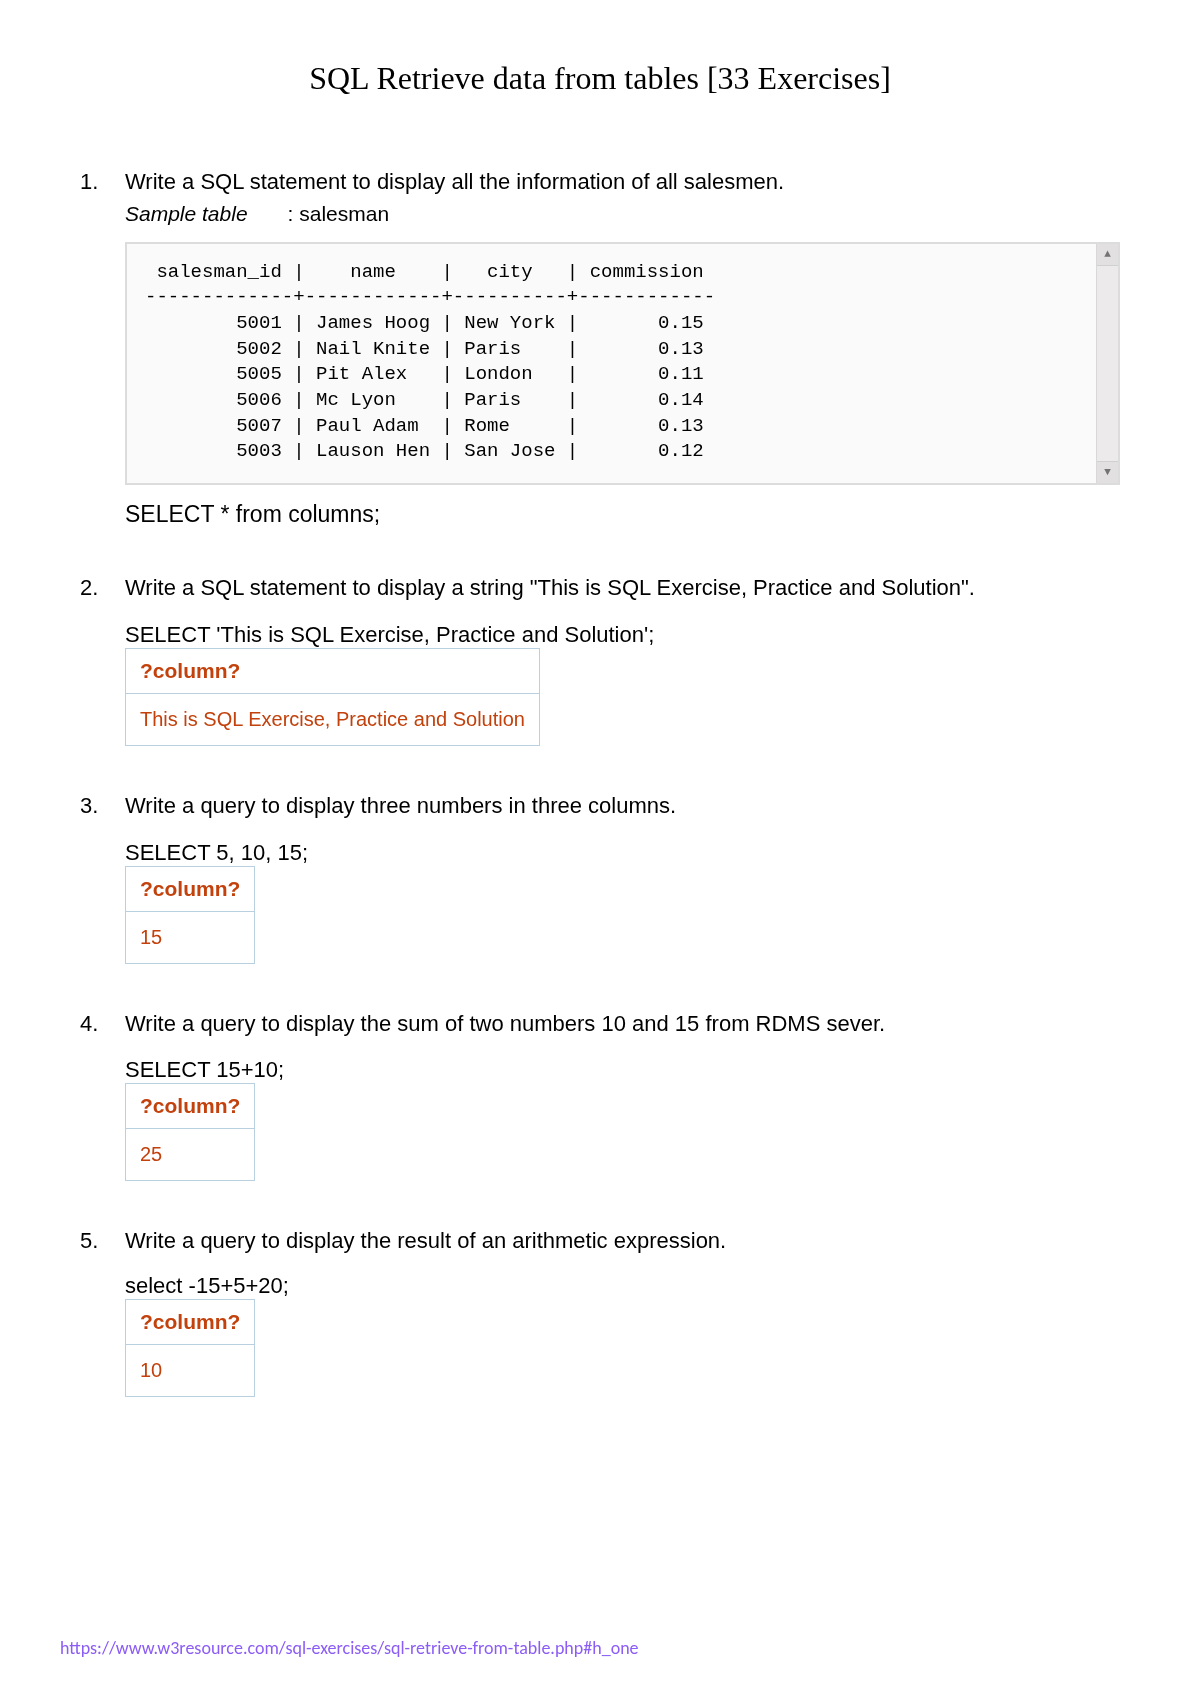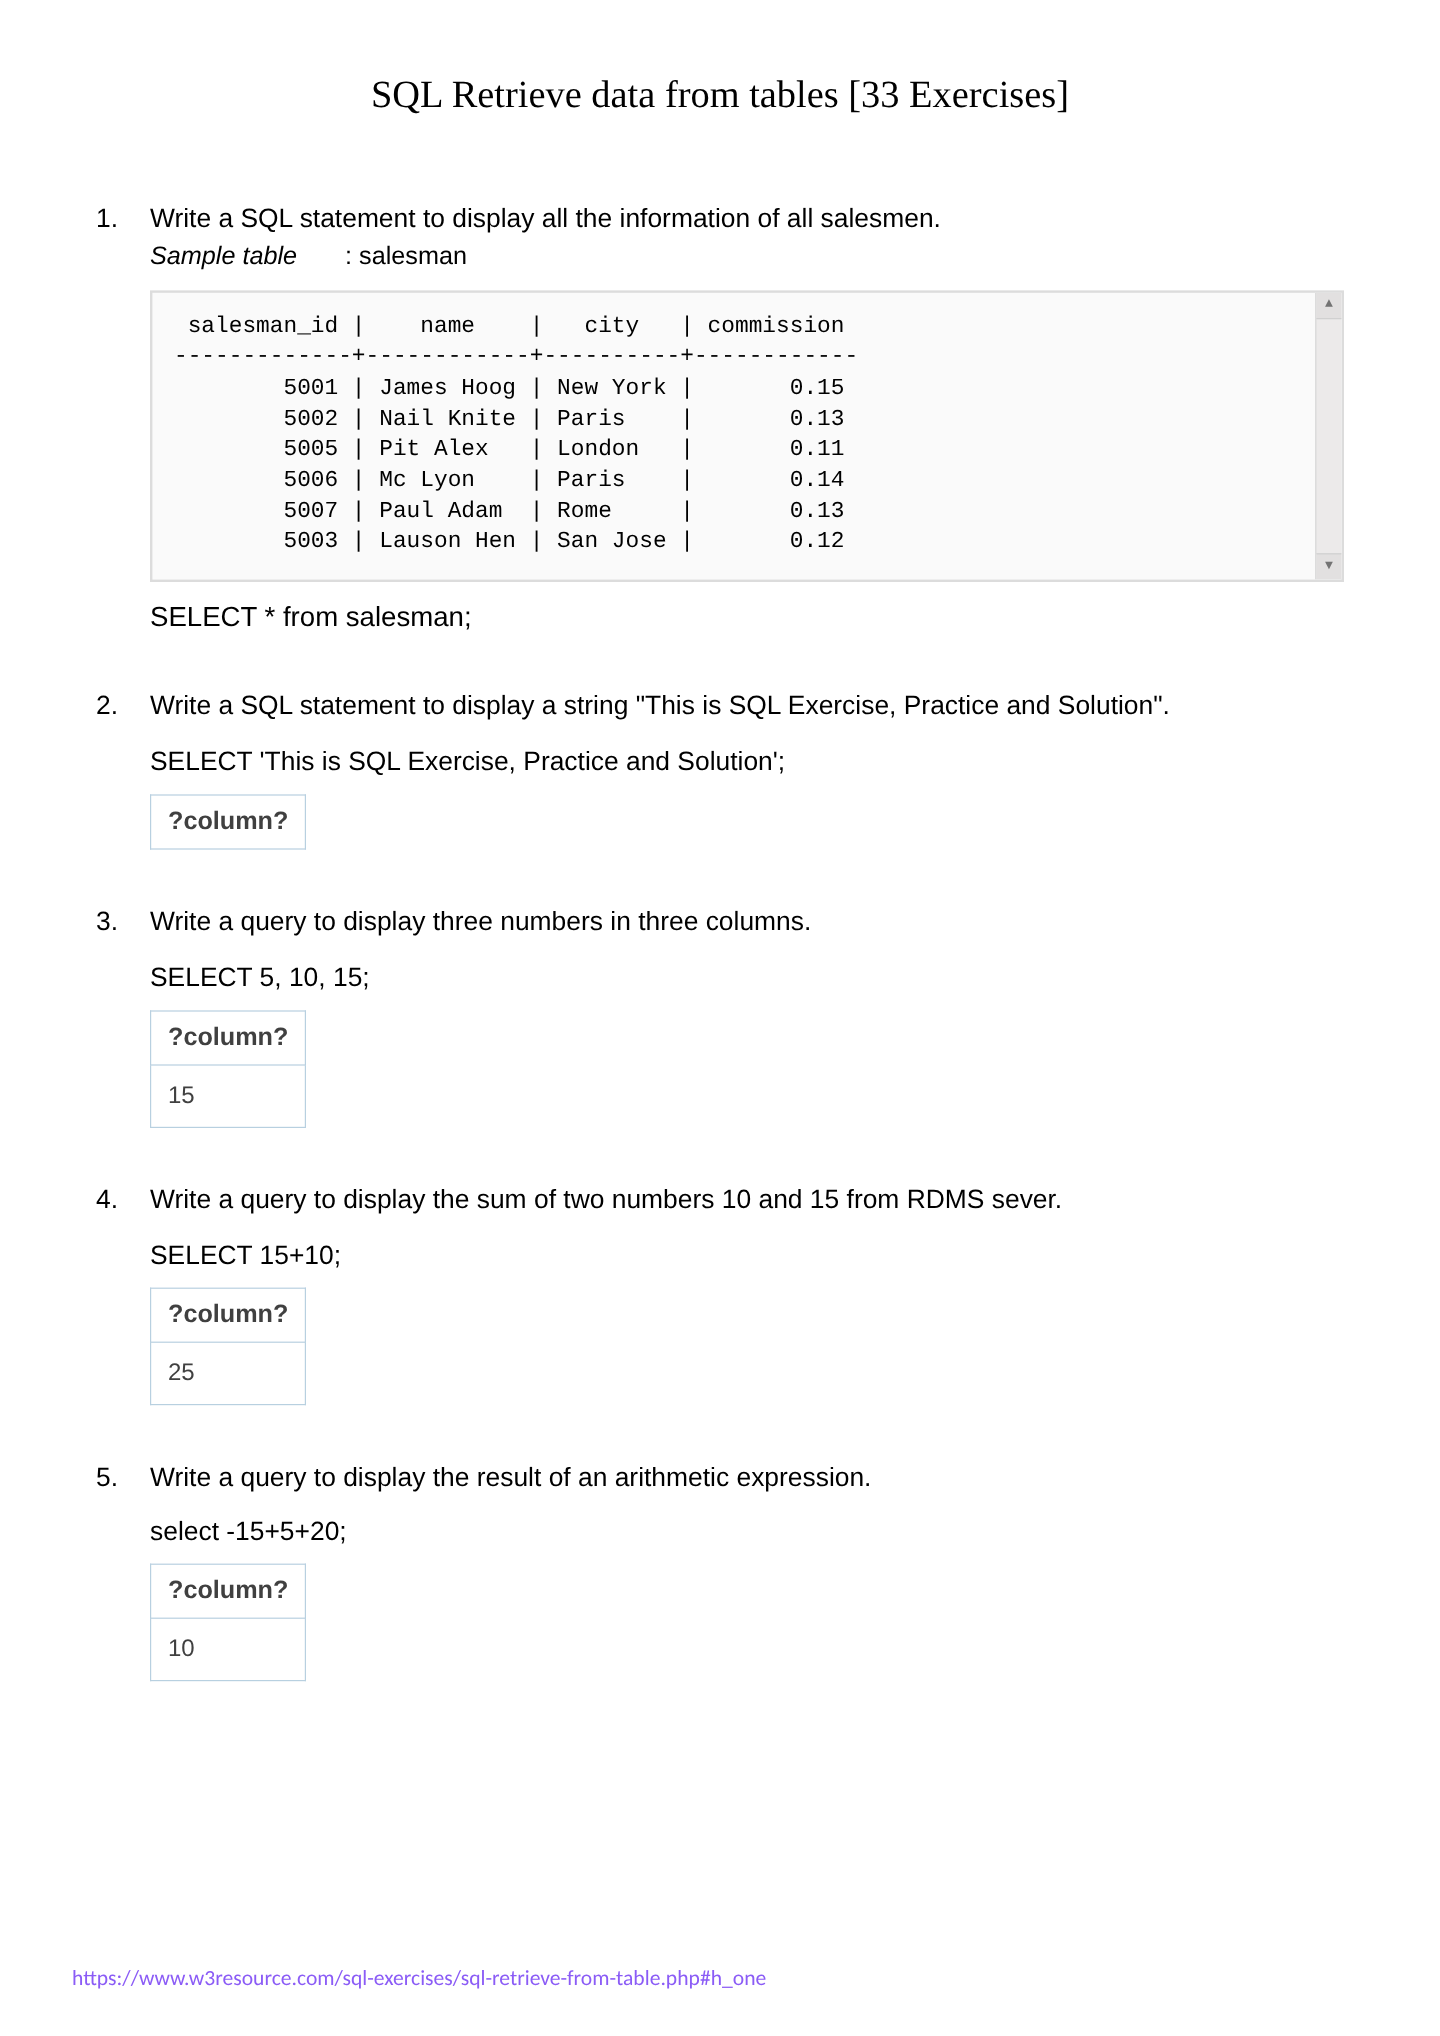--- a/index.html
+++ b/index.html
@@ -89,23 +89,22 @@
     .answer-line {
       font-size: 23px;
       margin-top: 16px;
     }
     .sql-line {
       font-size: 22px;
       margin-top: 18px;
     }
     .result-table {
       border-collapse: collapse;
-      margin-top: 14px;
       font-family: Arial, sans-serif;
-      color: #404040;
+      color: #c2410c;
     }
     .result-table th {
       border: 1px solid #b8d0e0;
       padding: 10px 14px;
       text-align: left;
       font-size: 21px;
       font-weight: bold;
       background: #fff;
     }
     .result-table td {
@@ -138,36 +137,39 @@
       <span>Sample table</span><span style="font-style:normal;margin-left:40px;">: salesman</span>
     </div>
     <div class="code-box"><span> salesman_id |    name    |   city   | commission
 -------------+------------+----------+------------
         5001 | James Hoog | New York |       0.15
         5002 | Nail Knite | Paris    |       0.13
         5005 | Pit Alex   | London   |       0.11
         5006 | Mc Lyon    | Paris    |       0.14
         5007 | Paul Adam  | Rome     |       0.13
         5003 | Lauson Hen | San Jose |       0.12</span><div class="scrollbar-fake"><div class="scroll-arrow">▲</div><div class="scroll-arrow down">▼</div></div></div>
-    <div class="answer-line">SELECT * from salesman;</div>
+    <div class="answer-line">SELECT * from columns;</div>
   </div>
 </div>
 
 <div class="exercise">
   <div class="question-line">
     <span class="question-num">2.</span>
     <span class="question-text">Write a SQL statement to display a string "This is SQL Exercise, Practice and Solution".</span>
   </div>
   <div class="exercise-body">
     <div class="sql-line">SELECT 'This is SQL Exercise, Practice and Solution';</div>
     <table class="result-table">
       <tbody>
           <tr>
             <th>?column?</th>
           </tr>
+      <tr>
+            <td>This is SQL Exercise, Practice and Solution</td>
+          </tr>
     </tbody>
       </table>
   </div>
 </div>
 
 <div class="exercise">
   <div class="question-line">
     <span class="question-num">3.</span>
     <span class="question-text">Write a query to display three numbers in three columns.</span>
   </div>

